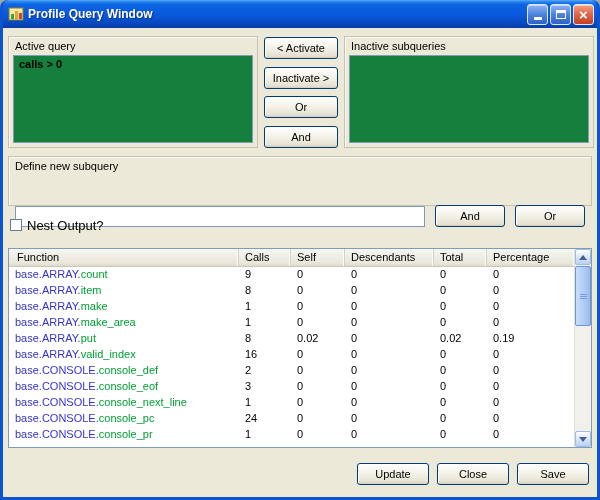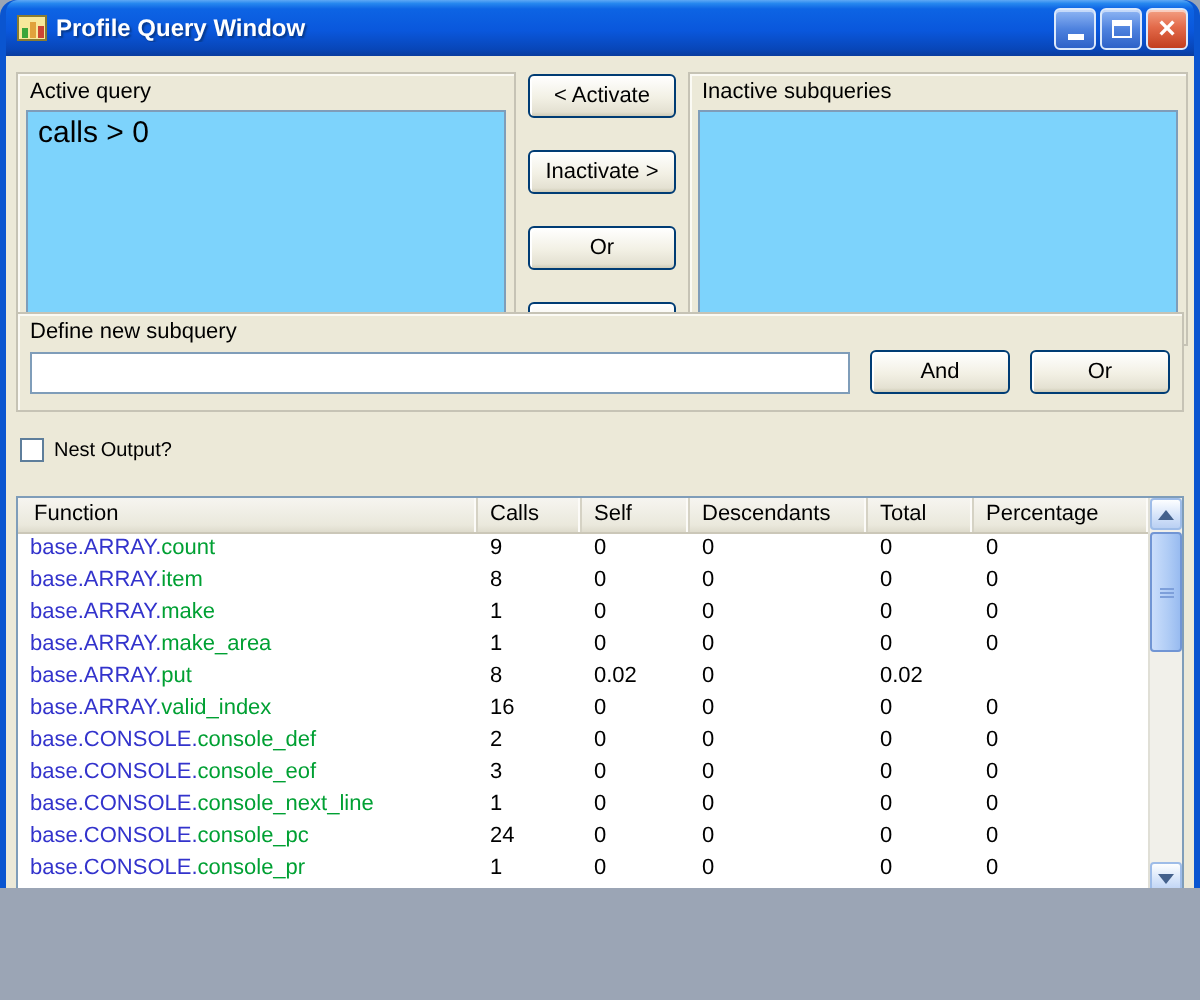--- a/index.html
+++ b/index.html
@@ -1,50 +1,50 @@
 <!DOCTYPE html>
 <html style="--class_blue: #3333CC; --feature_green: #00A033; --titlebar_blue: #0A57DC; --close_red: #D9532F;"><head>
 <meta charset="utf-8">
 <style>
   html,body{margin:0;padding:0;background:#9BA5B5;}
   *{box-sizing:border-box;font-family:"Liberation Sans",sans-serif;}
-  .window{width:600px;height:444px;background:#0A55D0;border-radius:8px 8px 0 0;
+  .window{width:600px;height:500px;background:#0A55D0;border-radius:8px 8px 0 0;
     padding:0 3px 3px;display:flex;flex-direction:column;overflow:hidden;}
   .titlebar{height:28px;flex-shrink:0;display:flex;align-items:center;padding:0 3px 0 5px;
     background:linear-gradient(180deg,#5FA8F5 0%,#2788EF 6%,#0D64E4 16%,#0A57DC 55%,#0846B8 88%,#0A3C9E 100%);
     border-radius:6px 6px 0 0;}
   .app-icon{width:16px;height:16px;margin-right:4px;flex-shrink:0;}
   .title{color:#fff;font-size:12px;font-weight:bold;text-shadow:1px 1px 1px #083A8C;flex:1;
     white-space:nowrap;overflow:hidden;}
   .caption-buttons{display:flex;gap:2px;}
   .cap{width:21px;height:21px;border-radius:3px;border:1px solid #DCE9FB;padding:0;
     display:flex;align-items:center;justify-content:center;
     background:linear-gradient(180deg,#8FB6F4 0%,#4E82DE 50%,#2E62C8 100%);
     box-shadow:inset 0 1px 0 rgba(255,255,255,.5);}
   .cap.close{background:linear-gradient(180deg,#F3A083 0%,#E36A4A 45%,#C23F1F 100%);}
   .min-glyph{width:8px;height:3px;background:#fff;margin-top:9px;}
   .max-glyph{width:10px;height:9px;border:1px solid #fff;border-top:3px solid #fff;}
   .close-glyph{color:#fff;font-size:15px;font-weight:bold;line-height:19px;}
   .body{flex:1;background:#ECE9D8;padding:6px 5px 12px;display:flex;flex-direction:column;}
   .top-section{display:grid;grid-template-columns:250px 1fr 250px;column-gap:6px;height:112px;margin-top:2px;}
   .group{border:1px solid #C6C3B5;box-shadow:1px 1px 0 #FBFAF4 inset;display:flex;flex-direction:column;background:#ECE9D8;}
   .group-label{font-size:11px;color:#000;padding:3px 6px 3px;}
-  .listbox{flex:1;margin:0 4px 4px;background:#7dd3fc;border:1px solid #7F9DB9;overflow:hidden;font-size:15px;}
+  .listbox{flex:1;margin:0 4px 4px;background:#15803d;border:1px solid #7F9DB9;overflow:hidden;font-size:11px;font-weight:bold;}
   .list-item{padding:2px 5px;white-space:nowrap;}
-  .mid-buttons{display:flex;flex-direction:column;align-items:center;gap:16px;padding-top:1px;}
+  .mid-buttons{display:flex;flex-direction:column;align-items:center;gap:6px;padding-top:1px;justify-content:space-between;}
   .btn{height:22px;font-size:11px;color:#000;border:1px solid #003C74;border-radius:3px;
     background:linear-gradient(180deg,#FFFFFF 0%,#F2F0E4 55%,#E4E1D2 90%,#CFCBB8 100%);
     box-shadow:inset 1px 1px 0 #FFFFFF;cursor:default;padding:0;}
   .w74{width:74px;} .w70{width:70px;} .w72{width:72px;}
-  .define{margin-top:8px;height:50px;}
+  .define{margin-top:8px;height:50px;gap:30px;}
   .define-row{display:flex;align-items:center;gap:10px;padding:0 6px 6px;}
   .textfield{flex:1;height:21px;border:1px solid #7F9DB9;font-size:11px;padding:2px 4px;background:#fff;outline:none;}
   .check-row{margin-top:12px;display:flex;align-items:center;gap:5px;height:14px;padding-left:2px;}
   .checkbox{width:12px;height:12px;background:#fff;border:1px solid #5E7E9B;flex-shrink:0;}
-  .check-label{font-size:10px;}
+  .check-label{font-size:13px;}
   .table{margin-top:16px;height:200px;border:1px solid #7F9DB9;background:#ffffff;display:flex;overflow:hidden;}
   .grid{flex:1;display:flex;flex-direction:column;overflow:hidden;}
   .thead{display:flex;height:18px;flex-shrink:0;
     background:linear-gradient(180deg,#F6F5F0 0%,#EAE8DC 80%,#DEDBCC 100%);
     border-bottom:1px solid #CBC7B8;}
   .th{font-size:11px;padding:2px 0 0 6px;border-right:1px solid #D5D2C4;box-shadow:inset -1px 0 0 #FCFBF8;
     white-space:nowrap;overflow:hidden;}
   .c-fn{width:230px;padding-left:8px;} .c-calls{width:52px;} .c-self{width:54px;}
   .c-desc{width:89px;} .c-total{width:53px;} .c-pct{flex:1;border-right:none;}
   .tbody{flex:1;overflow:hidden;}
@@ -167,20 +167,21 @@
               <div class="td c-desc">0</div>
               <div class="td c-total">0</div>
               <div class="td c-pct">0</div>
             </div>
           <div class="tr">
               <div class="td c-fn"><span class="pfx">base.ARRAY.</span><span class="ftr">put</span></div>
               <div class="td c-calls">8</div>
               <div class="td c-self">0.02</div>
               <div class="td c-desc">0</div>
               <div class="td c-total">0.02</div>
+              <div class="td c-pct">0.19</div>
             </div>
           <div class="tr">
               <div class="td c-fn"><span class="pfx">base.ARRAY.</span><span class="ftr">valid_index</span></div>
               <div class="td c-calls">16</div>
               <div class="td c-self">0</div>
               <div class="td c-desc">0</div>
               <div class="td c-total">0</div>
               <div class="td c-pct">0</div>
             </div>
           <div class="tr">

